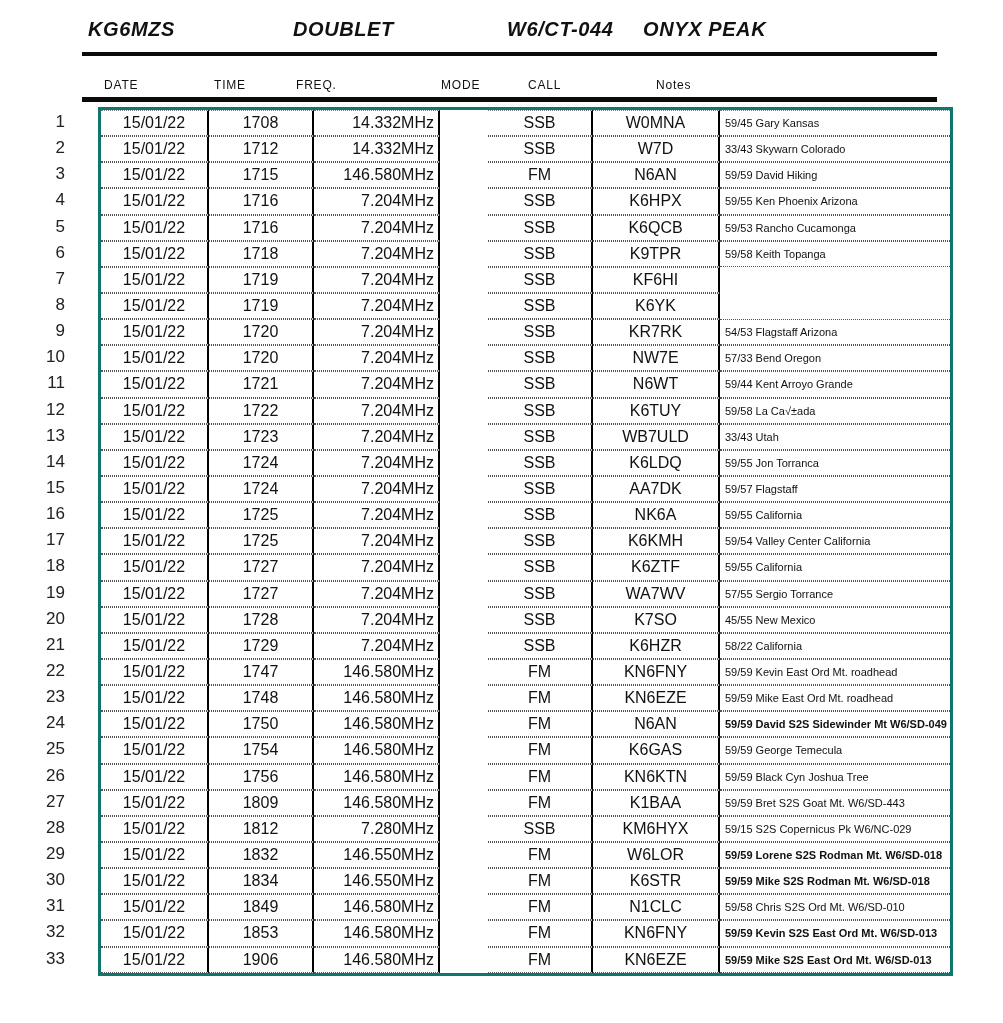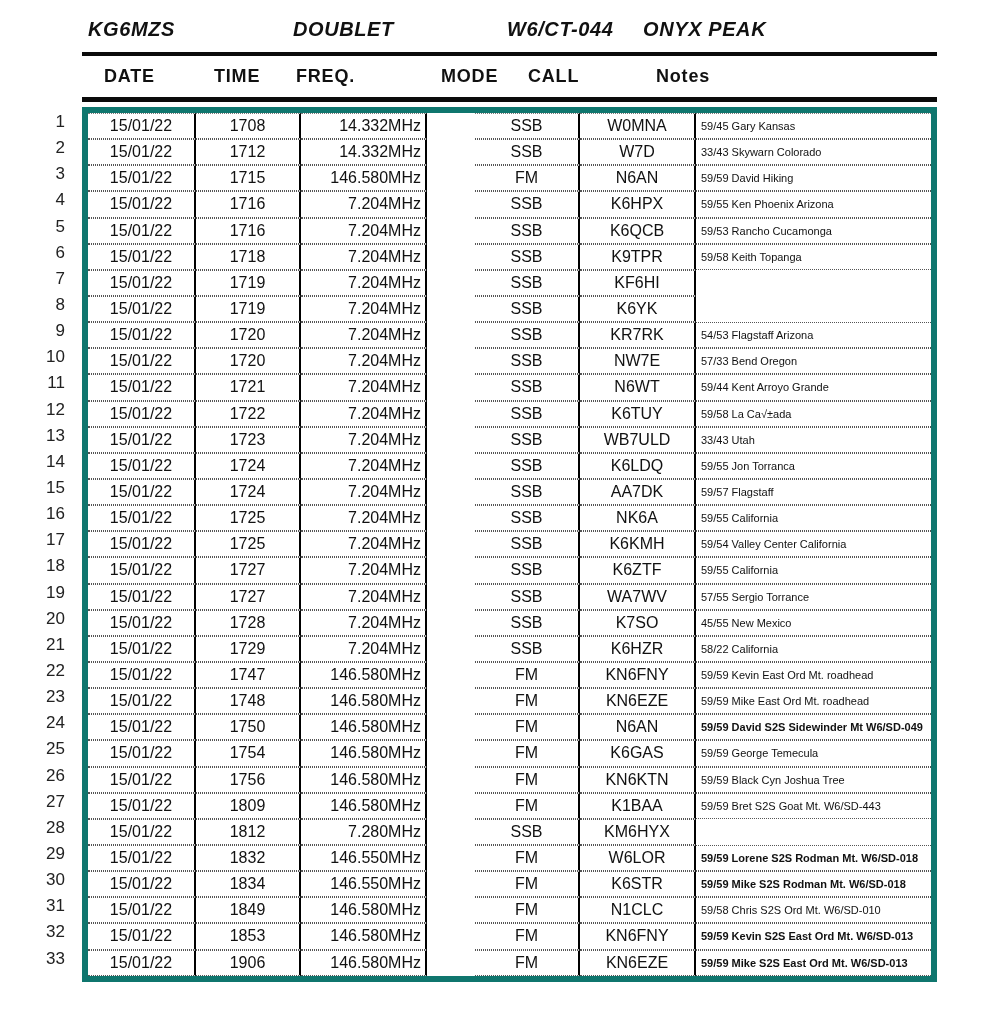--- a/index.html
+++ b/index.html
@@ -36,23 +36,23 @@
     left: 82px;
     width: 855px;
     background: #0a0a0a;
   }
   .rule1 { top: 52px; height: 4px; }
   .rule2 { top: 97px; height: 5px; }
 
   
   .colheads span {
     position: absolute;
-    top: 66px;
-    font-size: 18px;
-    font-weight: bold;
+    top: 78px;
+    font-size: 12px;
+    font-weight: normal;
     letter-spacing: 0.8px;
     white-space: nowrap;
   }
   .ch-date  { left: 104px; }
   .ch-time  { left: 214px; }
   .ch-freq  { left: 296px; }
   .ch-mode  { left: 441px; }
   .ch-call  { left: 528px; }
   .ch-notes { left: 656px; letter-spacing: 0.4px; }
 
@@ -68,24 +68,24 @@
     line-height: 26.15px;
     text-align: right;
     font-size: 17px;
     color: #222;
   }
 
   
   .logtable {
     position: absolute;
     top: 107px;
-    left: 82px;
+    left: 98px;
     width: 855px;
     box-sizing: border-box;
-    border: 6px solid #0f766e;
+    border: 3px solid #0f766e;
     background: #fff;
   }
   .row {
     display: flex;
     height: 26.15px;
   }
   .cell {
     box-sizing: border-box;
     border-right: 2px solid #000;
     border-top: 1px dotted #555;
@@ -95,21 +95,21 @@
     justify-content: center;
     font-size: 16px;
     white-space: nowrap;
     overflow: hidden;
   }
   .row:first-child .cell { border-top-color: #777; }
   .c-date  { width: 108px; }
   .c-time  { width: 105px; }
   .c-freq  { width: 126px; justify-content: flex-end; padding-right: 4px; }
   .c-mode  { width: 105px; margin-left: 48px; }
-  .c-call  { width: 116px; }
+  .c-call  { width: 127px; }
   .c-notes {
     flex: 1;
     border-right: none;
     justify-content: flex-start;
     padding-left: 5px;
     font-size: 11px;
   }
   .c-notes.small { font-size: 11px; font-weight: bold; }
 </style>
 </head>
@@ -414,20 +414,21 @@
     <div class="cell c-call">K1BAA</div>
     <div class="cell c-notes">59/59 Bret S2S Goat Mt. W6/SD-443</div>
   </div>
 
   <div class="row">
     <div class="cell c-date">15/01/22</div>
     <div class="cell c-time">1812</div>
     <div class="cell c-freq">7.280MHz</div>
     <div class="cell c-mode">SSB</div>
     <div class="cell c-call">KM6HYX</div>
+    <div class="cell c-notes">59/15 S2S Copernicus Pk W6/NC-029</div>
   </div>
 
   <div class="row">
     <div class="cell c-date">15/01/22</div>
     <div class="cell c-time">1832</div>
     <div class="cell c-freq">146.550MHz</div>
     <div class="cell c-mode">FM</div>
     <div class="cell c-call">W6LOR</div>
     <div class="cell c-notes small">59/59 Lorene S2S Rodman Mt. W6/SD-018</div>
   </div>

